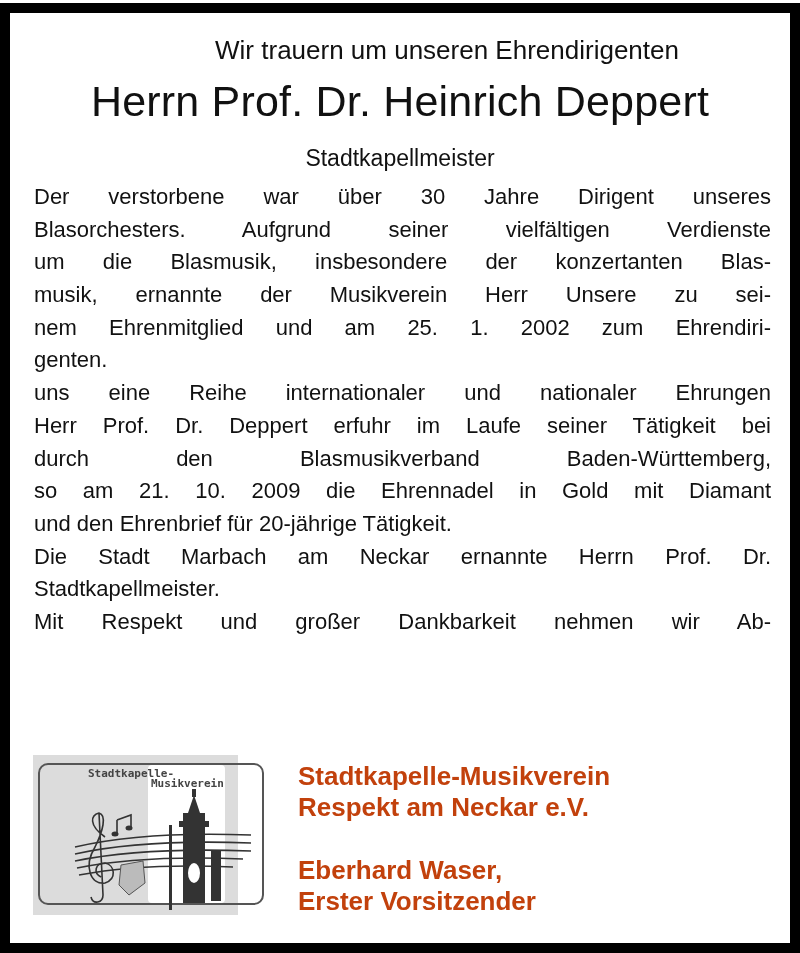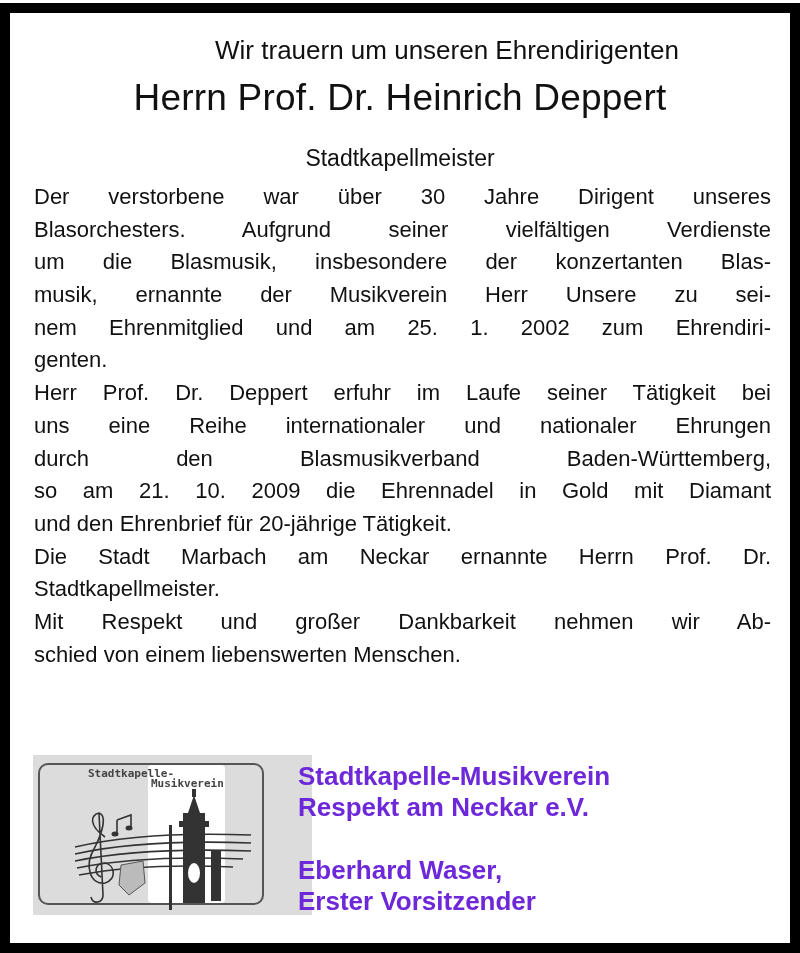--- a/index.html
+++ b/index.html
@@ -4,42 +4,42 @@
 <style>
   html, body { margin: 0; padding: 0; background: #ffffff; }
   body { width: 800px; height: 953px; position: relative; overflow: hidden; }
   .frame {
     position: absolute; left: 0; top: 3px; width: 800px; height: 950px;
     box-sizing: border-box; border: 10px solid #000; background: #fff;
   }
   .txt { position: absolute; color: #111; font-family: "Liberation Sans", sans-serif; white-space: nowrap; }
   .c { left: 0; width: 780px; text-align: center; }
   .intro { top: 22px; font-size: 26px; margin-left: 47px; }
-  .name { top: 64px; font-size: 37px; letter-spacing: 0.2px; }
+  .name { top: 64px; font-size: 43px; letter-spacing: 0.2px; }
   .title { top: 132px; font-size: 23px; }
   .body {
     position: absolute; left: 24px; top: 168px; width: 737px;
     font-family: "Liberation Sans", sans-serif; font-size: 22px; line-height: 32.7px; color: #111;
   }
   .line { display: block; white-space: nowrap; height: 32.7px; }
   .j { text-align: justify; text-align-last: justify; }
   .gap { height: 9px; }
   .logo {
-    position: absolute; left: 23px; top: 742px; width: 279px; height: 160px;
+    position: absolute; left: 23px; top: 742px; width: 205px; height: 160px;
     background: #dcdcdc;
   }
   .logo .strip { position: absolute; left: 115px; top: 10px; width: 77px; height: 138px; background: #fff; border-radius: 4px; }
   .logo .rim { position: absolute; left: 5px; top: 8px; width: 226px; height: 142px; border: 2px solid #555; border-radius: 10px; box-sizing: border-box; }
   .logo .l1 { position: absolute; left: 55px; top: 12px; font: bold 11px "DejaVu Sans Mono", monospace; color: #444; }
   .logo .l2 { position: absolute; left: 118px; top: 22px; font: bold 11px "DejaVu Sans Mono", monospace; color: #444; }
   .logo .l3 { position: absolute; left: 66px; top: 31px; font: bold 24px "DejaVu Sans", sans-serif; color: #444; letter-spacing: 1px; }
   .logo svg { position: absolute; left: 0; top: 0; }
   .sig {
     position: absolute; left: 288px; font-family: "Liberation Sans", sans-serif; font-weight: bold;
-    font-size: 26px; line-height: 31px; color: #6d28d9; white-space: nowrap;
+    font-size: 26px; line-height: 31px; color: #c2410c; white-space: nowrap;
   }
   .sig1 { top: 748px; }
   .sig2 { top: 842px; }
 </style>
 </head>
 <body>
 
 <div class="frame">
   <div class="txt c intro">Wir trauern um unseren Ehrendirigenten</div>
   <div class="txt c name">Herrn Prof. Dr. Heinrich Deppert</div>
@@ -48,33 +48,32 @@
   <div class="body">
     <div>
       <span class="line j">Der verstorbene war über 30 Jahre Dirigent unseres</span>
       <span class="line j">Blasorchesters. Aufgrund seiner vielfältigen Verdienste</span>
       <span class="line j">um die Blasmusik, insbesondere der konzertanten Blas-</span>
       <span class="line j">musik, ernannte der Musikverein Herr Unsere zu sei-</span>
       <span class="line j">nem Ehrenmitglied und am 25. 1. 2002 zum Ehrendiri-</span>
       <span class="line">genten.</span>
     </div>
     <div>
+      <span class="line j">uns eine Reihe internationaler und nationaler Ehrungen</span>
       <span class="line j">Herr Prof. Dr. Deppert erfuhr im Laufe seiner Tätigkeit bei</span>
-      <span class="line j">uns eine Reihe internationaler und nationaler Ehrungen</span>
       <span class="line j" style="word-spacing:18px">durch den Blasmusikverband Baden-Württemberg,</span>
       <span class="line j">so am 21. 10. 2009 die Ehrennadel in Gold mit Diamant</span>
       <span class="line">und den Ehrenbrief für 20-jährige Tätigkeit.</span>
     </div>
     <div>
       <span class="line j">Die Stadt Marbach am Neckar ernannte Herrn Prof. Dr.</span>
       <span class="line">Stadtkapellmeister.</span>
     </div>
     <div>
       <span class="line j">Mit Respekt und großer Dankbarkeit nehmen wir Ab-</span>
-      <span class="line">schied von einem liebenswerten Menschen.</span>
     </div>
     <div class="gap"></div>
   </div>
 
   <div class="logo">
     <div class="strip"></div>
     <div class="rim"></div>
     <svg width="233" height="160" viewBox="0 0 233 160">
       <g stroke="#333" fill="none" stroke-width="1.6">
         <path d="M42 92 Q110 76 218 80"></path>

